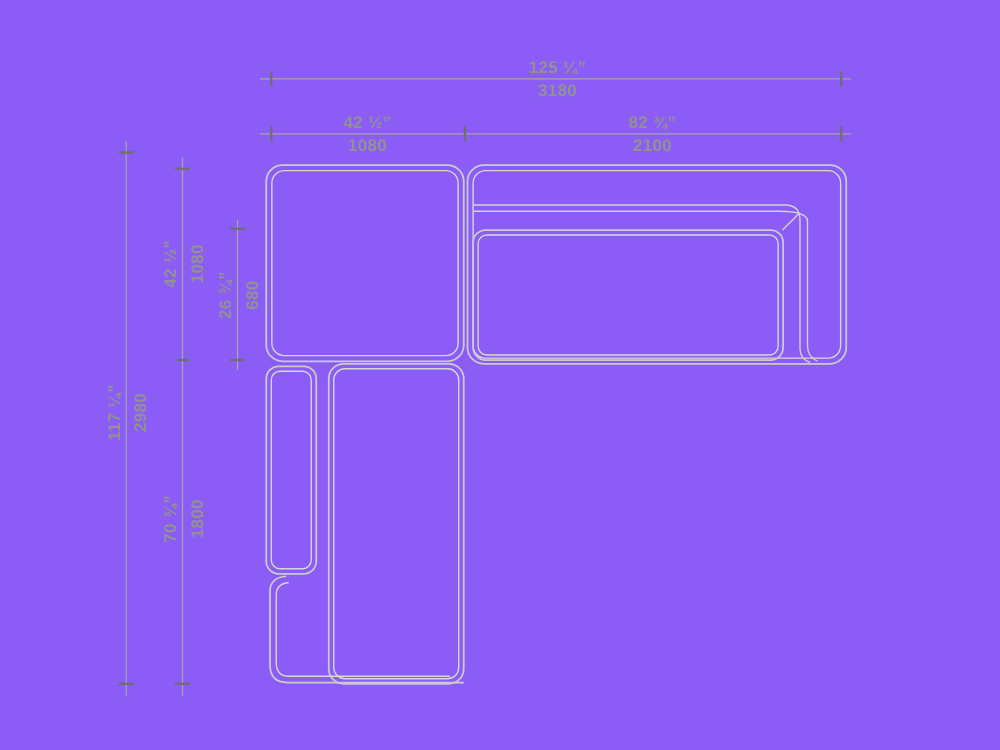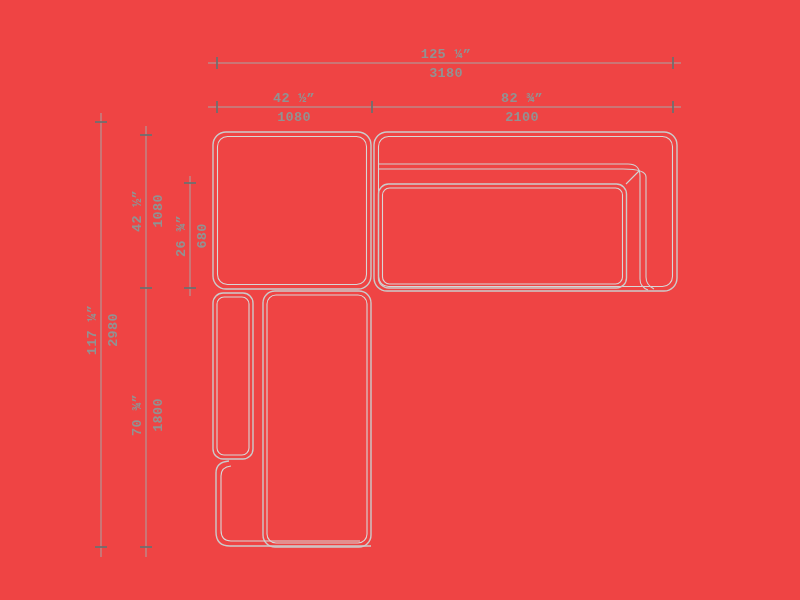--- a/index.html
+++ b/index.html
@@ -4,23 +4,23 @@
 <style>
   html, body {
     margin: 0;
     padding: 0;
     background: #f5f5f5;
   }
   .stage {
     position: relative;
     width: 800px;
     height: 600px;
-    background: #ef4444;
+    background: #8b5cf6;
     overflow: hidden;
-    font-family: Liberation Mono, monospace;
+    font-family: Liberation Sans, sans-serif;
   }
   svg { display: block; }
   .module-outer {
     fill: none;
     stroke: #cbcbcb;
     stroke-width: 1.4;
   }
   .module-inner {
     fill: none;
     stroke: #d7d7d7;

